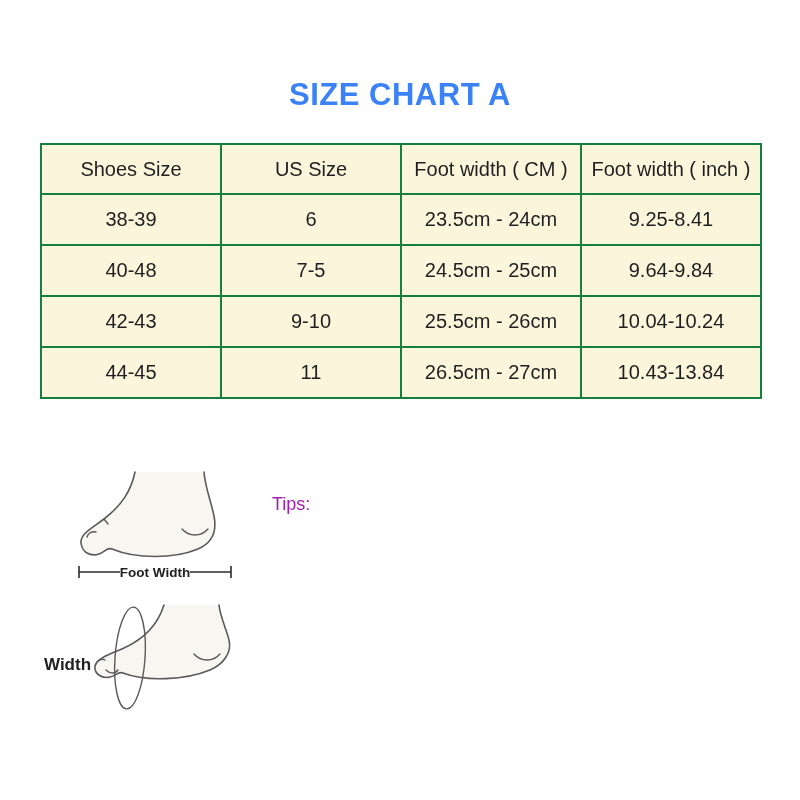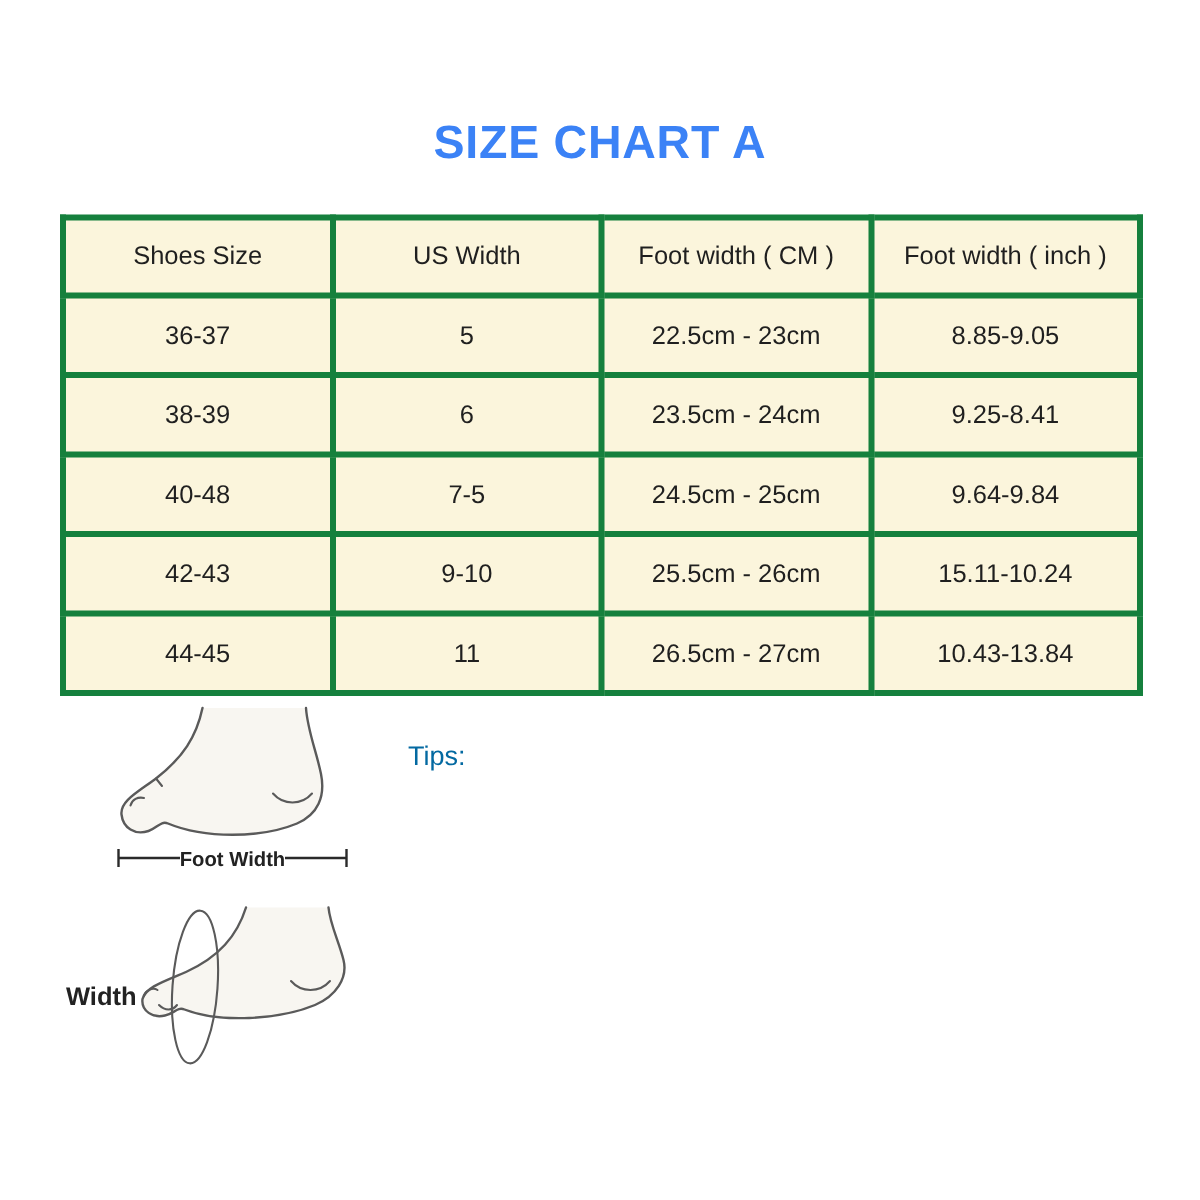--- a/index.html
+++ b/index.html
@@ -9,79 +9,73 @@
   }
   .page-title{
     position:absolute;top:56px;left:0;width:800px;text-align:center;
     font-size:31px;font-weight:bold;letter-spacing:0.5px;color:#3b82f6;
   }
   .size-table{
     position:absolute;top:143px;left:40px;width:722px;
     border-collapse:collapse;table-layout:fixed;
   }
   .size-table th,.size-table td{
-    border:4px solid #15803d;background:#fbf5dc;text-align:center;
-    vertical-align:middle;font-weight:400;font-size:17px;color:#1f1f1f;
+    border:2px solid #15803d;background:#fbf5dc;text-align:center;
+    vertical-align:middle;font-weight:400;font-size:20px;color:#1f1f1f;
     padding:0;
   }
   .size-table th{height:48px;}
   .size-table td{height:49px;}
   .foot-diagram-1{position:absolute;left:73px;top:469px;}
   .foot-diagram-2{position:absolute;left:42px;top:600px;}
   .tips-block{
     position:absolute;left:272px;top:489px;width:502px;
-    font-size:18px;line-height:30px;color:#0369a1;
+    font-size:18px;line-height:30px;color:#a21caf;
   }
   .tips-block p{margin:0;}
   svg .outline{fill:#f8f6f1;stroke:#5a5a5a;stroke-width:1.6;stroke-linecap:round;stroke-linejoin:round;}
   svg .detail{fill:none;stroke:#5a5a5a;stroke-width:1.4;stroke-linecap:round;}
   svg .measure{stroke:#2a2a2a;stroke-width:1.6;}
   svg .measure-label{font-family:"Liberation Sans",sans-serif;font-size:13.5px;font-weight:bold;fill:#222;}
   svg .width-label{font-family:"Liberation Sans",sans-serif;font-size:17px;font-weight:bold;fill:#222;}
 </style>
 </head>
 <body>
 
 <div>
 
   <h1 class="page-title">SIZE CHART A</h1>
 
   <table class="size-table">
     <thead>
       <tr>
         <th>Shoes Size</th>
-        <th>US Width</th>
+        <th>US Size</th>
         <th>Foot width ( CM )</th>
         <th>Foot width ( inch )</th>
       </tr>
     </thead>
     <tbody>
-      <tr>
-        <td>36-37</td>
-        <td>5</td>
-        <td>22.5cm - 23cm</td>
-        <td>8.85-9.05</td>
-      </tr>
       <tr>
         <td>38-39</td>
         <td>6</td>
         <td>23.5cm - 24cm</td>
         <td>9.25-8.41</td>
       </tr>
       <tr>
         <td>40-48</td>
         <td>7-5</td>
         <td>24.5cm - 25cm</td>
         <td>9.64-9.84</td>
       </tr>
       <tr>
         <td>42-43</td>
         <td>9-10</td>
         <td>25.5cm - 26cm</td>
-        <td>15.11-10.24</td>
+        <td>10.04-10.24</td>
       </tr>
       <tr>
         <td>44-45</td>
         <td>11</td>
         <td>26.5cm - 27cm</td>
         <td>10.43-13.84</td>
       </tr>
     </tbody>
   </table>
 

